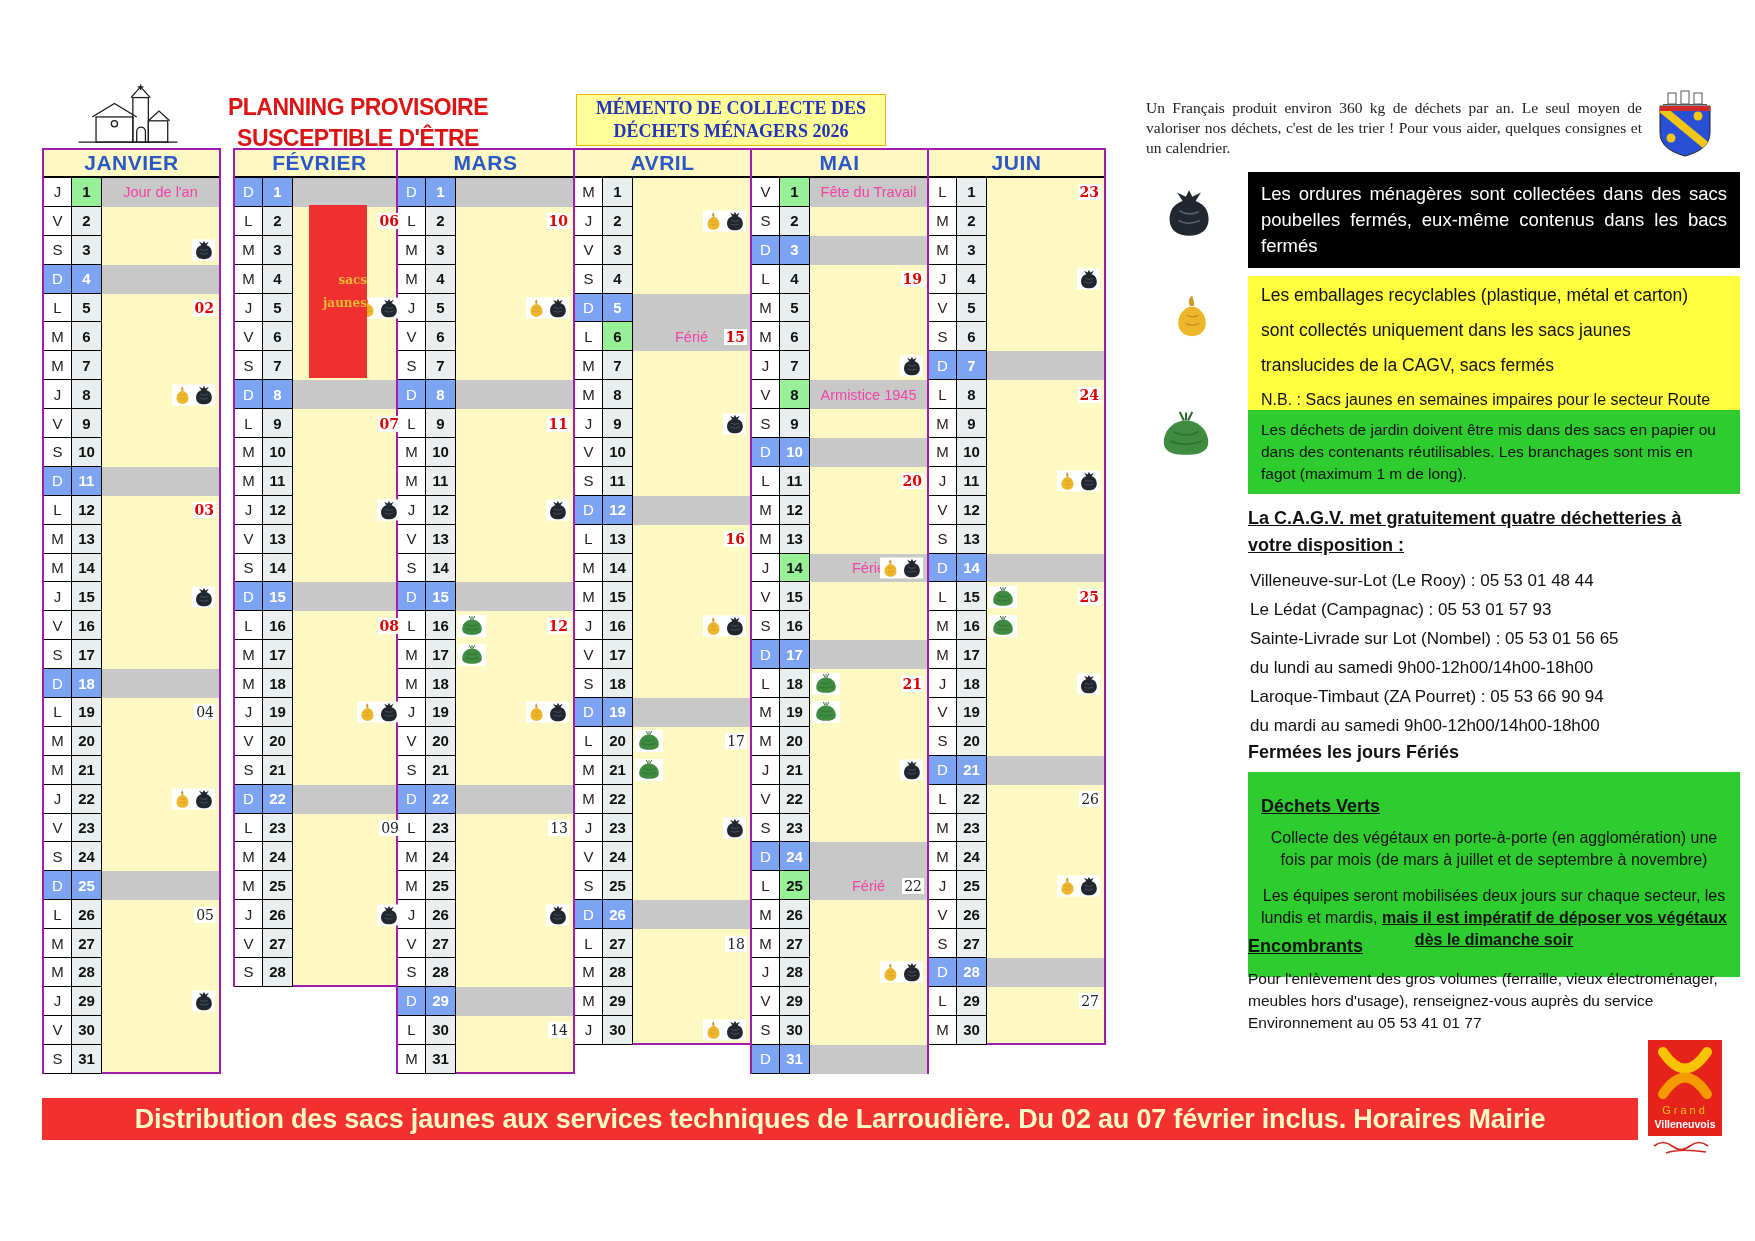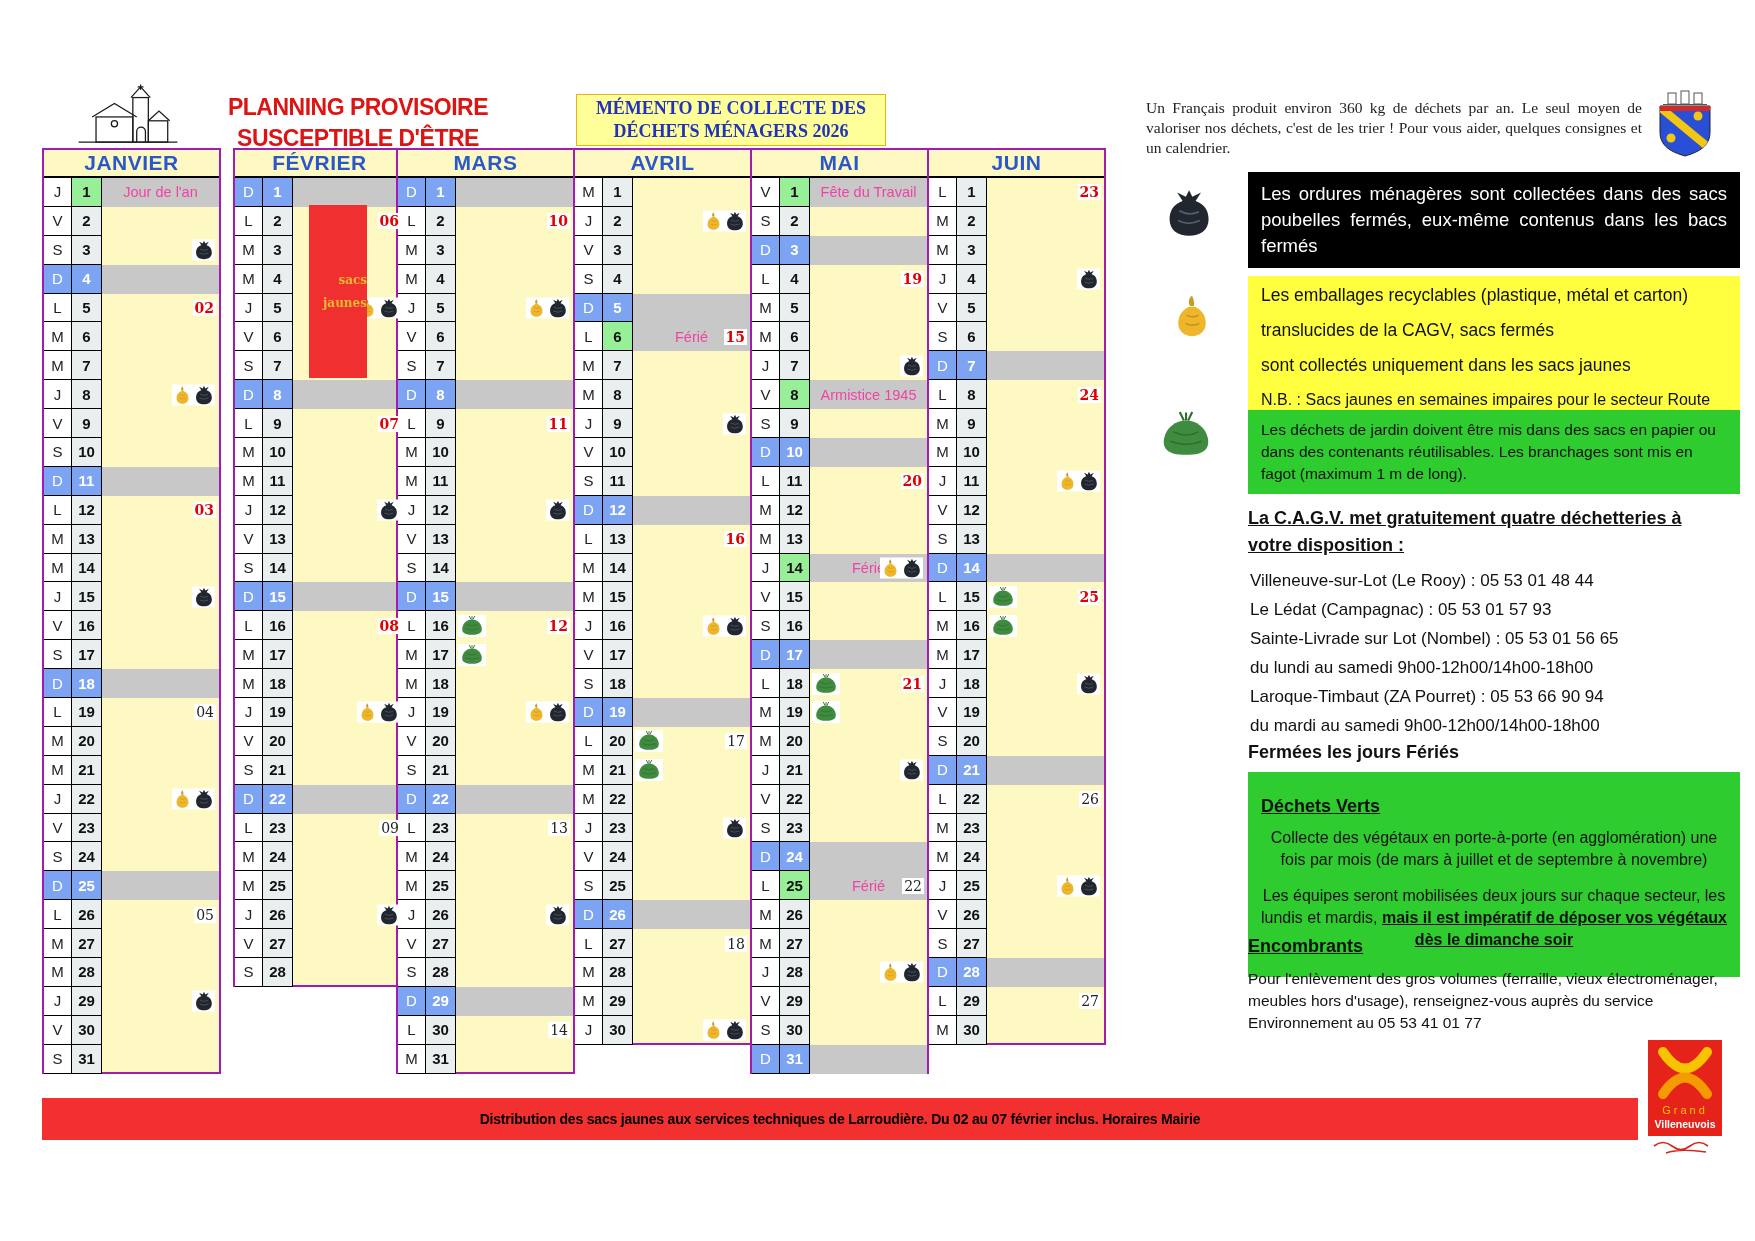--- a/index.html
+++ b/index.html
@@ -68,21 +68,21 @@
   .dv-head{font-size:18px;font-weight:bold;text-decoration:underline;margin:0 0 10px 0;}
   .dv-p{font-size:16px;line-height:22px;margin:0 0 14px 0;text-align:center;}
   .dv-p:last-child{margin-bottom:2px;}
   .dv-bold{font-weight:bold;text-decoration:underline;}
   .enc-head{left:1248px;top:936px;width:300px;font-size:18px;font-weight:bold;text-decoration:underline;color:#111;}
   .enc-text{left:1248px;top:968px;width:480px;font-size:15.5px;line-height:22px;color:#111;}
 
   
   .banner{left:42px;top:1098px;width:1596px;height:42px;background:#f23030;
           display:flex;align-items:center;justify-content:center;}
-  .banner span{color:#000000;font-weight:bold;font-size:14px;letter-spacing:-0.2px;}
+  .banner span{color:#fef9c3;font-weight:bold;font-size:27px;letter-spacing:-0.2px;}
   .logo{left:1646px;top:1040px;width:80px;height:120px;}
 </style>
 </head>
 <body>
 
 <svg width="0" height="0" style="position:absolute" aria-hidden="true">
   <defs>
     <symbol id="bag-black" viewBox="0 0 24 24">
       <path d="M9.5 6.5 L7 2.5 L11 4.5 L12.5 1.5 L14 4.5 L18 2.5 L15.5 6.5 C20 8 21.5 11.5 21.5 15 C21.5 20 17.5 22.5 12.5 22.5 C7.5 22.5 3.5 20 3.5 15 C3.5 11.5 5 8 9.5 6.5 Z" fill="#22262e"></path>
       <path d="M8 11 Q12 13.5 17 11.5 M7.5 15.5 Q12 18 17.5 15.5" stroke="#565e6d" stroke-width="0.8" fill="none"></path>
@@ -1456,22 +1456,22 @@
   <div class="abs legend-icon" style="left:1158px;top:410px;">
     <svg width="56" height="50" viewBox="0 0 26 24">
         <use href="#bag-green"></use>
       </svg>
   </div>
 
   <div class="abs blackbox">Les ordures ménagères sont collectées dans des sacs poubelles fermés, eux-même contenus dans les bacs fermés</div>
 
   <div class="abs yellowbox">
     <p class="yline">Les emballages recyclables (plastique, métal et carton)</p>
+    <p class="yline">sont collectés uniquement dans les sacs jaunes</p>
     <p class="yline">translucides de la CAGV, sacs fermés</p>
-    <p class="yline">sont collectés uniquement dans les sacs jaunes</p>
     <p class="nb">N.B. : Sacs jaunes en semaines impaires pour le secteur Route de Ste Colombe et Vallée du Mail jusqu'au ranch.</p>
   </div>
 
   <div class="abs greenbox">Les déchets de jardin doivent être mis dans des sacs en papier ou dans des contenants réutilisables. Les branchages sont mis en fagot (maximum 1 m de long).</div>
 
   <div class="abs cagv-head">La C.A.G.V. met gratuitement quatre déchetteries à votre disposition :</div>
 
   <div class="abs dech-list">
     <div>Villeneuve-sur-Lot (Le Rooy) : 05 53 01 48 44</div>
     <div>Le Lédat (Campagnac) : 05 53 01 57 93</div>

